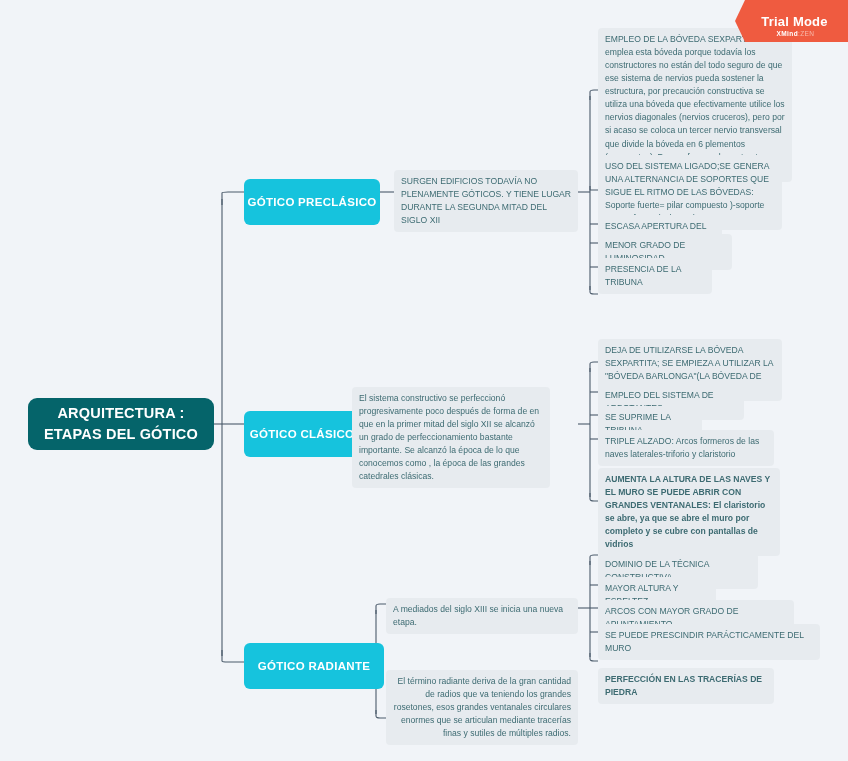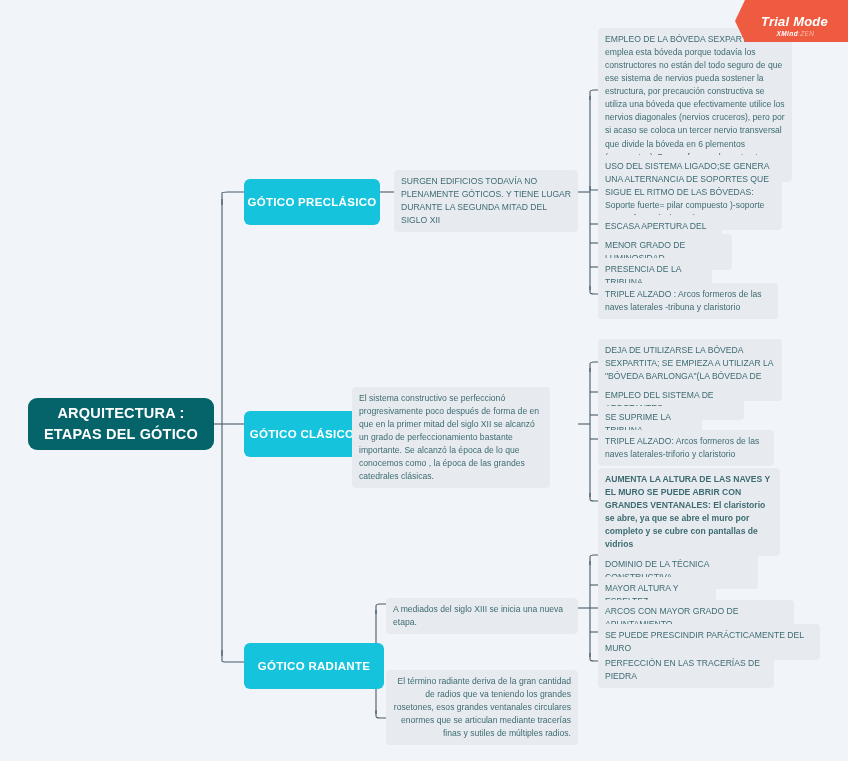--- a/index.html
+++ b/index.html
@@ -88,21 +88,20 @@
     width: 113px;
     height: 52px;
     background: #ef5b40;
     clip-path: polygon(10px 0, 113px 0, 113px 42px, 10px 42px, 0 21px);
     color: #ffffff;
     display: flex;
     flex-direction: column;
     align-items: center;
     justify-content: center;
     z-index: 50;
-    font-style: italic;
   }
   #trial-ribbon .trial-title {
     font-size: 13px;
     font-weight: bold;
     letter-spacing: 0.2px;
     margin-left: 6px;
     line-height: 1;
   }
   #trial-ribbon .trial-brand {
     font-size: 6.5px;
@@ -199,23 +198,20 @@
   </div>
 
   <div class="node leaf-node" style="left:598px; top:234px; width:134px;">
     <span>MENOR GRADO DE LUMINOSIDAD</span>
   </div>
 
   <div class="node leaf-node" style="left:598px; top:258px; width:114px;">
     <span>PRESENCIA DE LA TRIBUNA</span>
   </div>
 
-  <div class="node leaf-node" style="left:598px; top:283px; width:180px;">
-    <span>TRIPLE ALZADO : Arcos formeros de las naves laterales -tribuna y claristorio</span>
-  </div>
 
   <div class="node topic-node" style="left:244px; top:411px; width:116px; height:26px;">
     <span>GÓTICO CLÁSICO</span>
   </div>
 
   <div class="node leaf-node" style="left:352px; top:387px; width:198px;">
     <span>El sistema constructivo se perfeccionó progresivamente poco después de forma de en que en la primer mitad del siglo XII se alcanzó un grado de perfeccionamiento bastante importante. Se alcanzó la época de lo que conocemos como , la época de las grandes catedrales clásicas.</span>
   </div>
 
   <div class="node leaf-node" style="left:598px; top:339px; width:184px;">
@@ -259,21 +255,21 @@
   </div>
 
   <div class="node leaf-node" style="left:598px; top:600px; width:196px;">
     <span>ARCOS CON MAYOR GRADO DE APUNTAMIENTO</span>
   </div>
 
   <div class="node leaf-node" style="left:598px; top:624px; width:222px;">
     <span>SE PUEDE PRESCINDIR PARÁCTICAMENTE DEL MURO</span>
   </div>
 
-  <div class="node leaf-node" style="left:598px; top:652px; width:176px;">
+  <div class="node leaf-node" style="left:598px; top:668px; width:176px;font-weight:bold;">
     <span>PERFECCIÓN EN LAS TRACERÍAS DE PIEDRA</span>
   </div>
 
 </div>
 
 <div id="trial-ribbon">
   <div class="trial-title">Trial Mode</div>
   <div class="trial-brand">
     <span>XMind</span><span class="brand-dim">:</span><span class="brand-dim">ZEN</span>
   </div>

